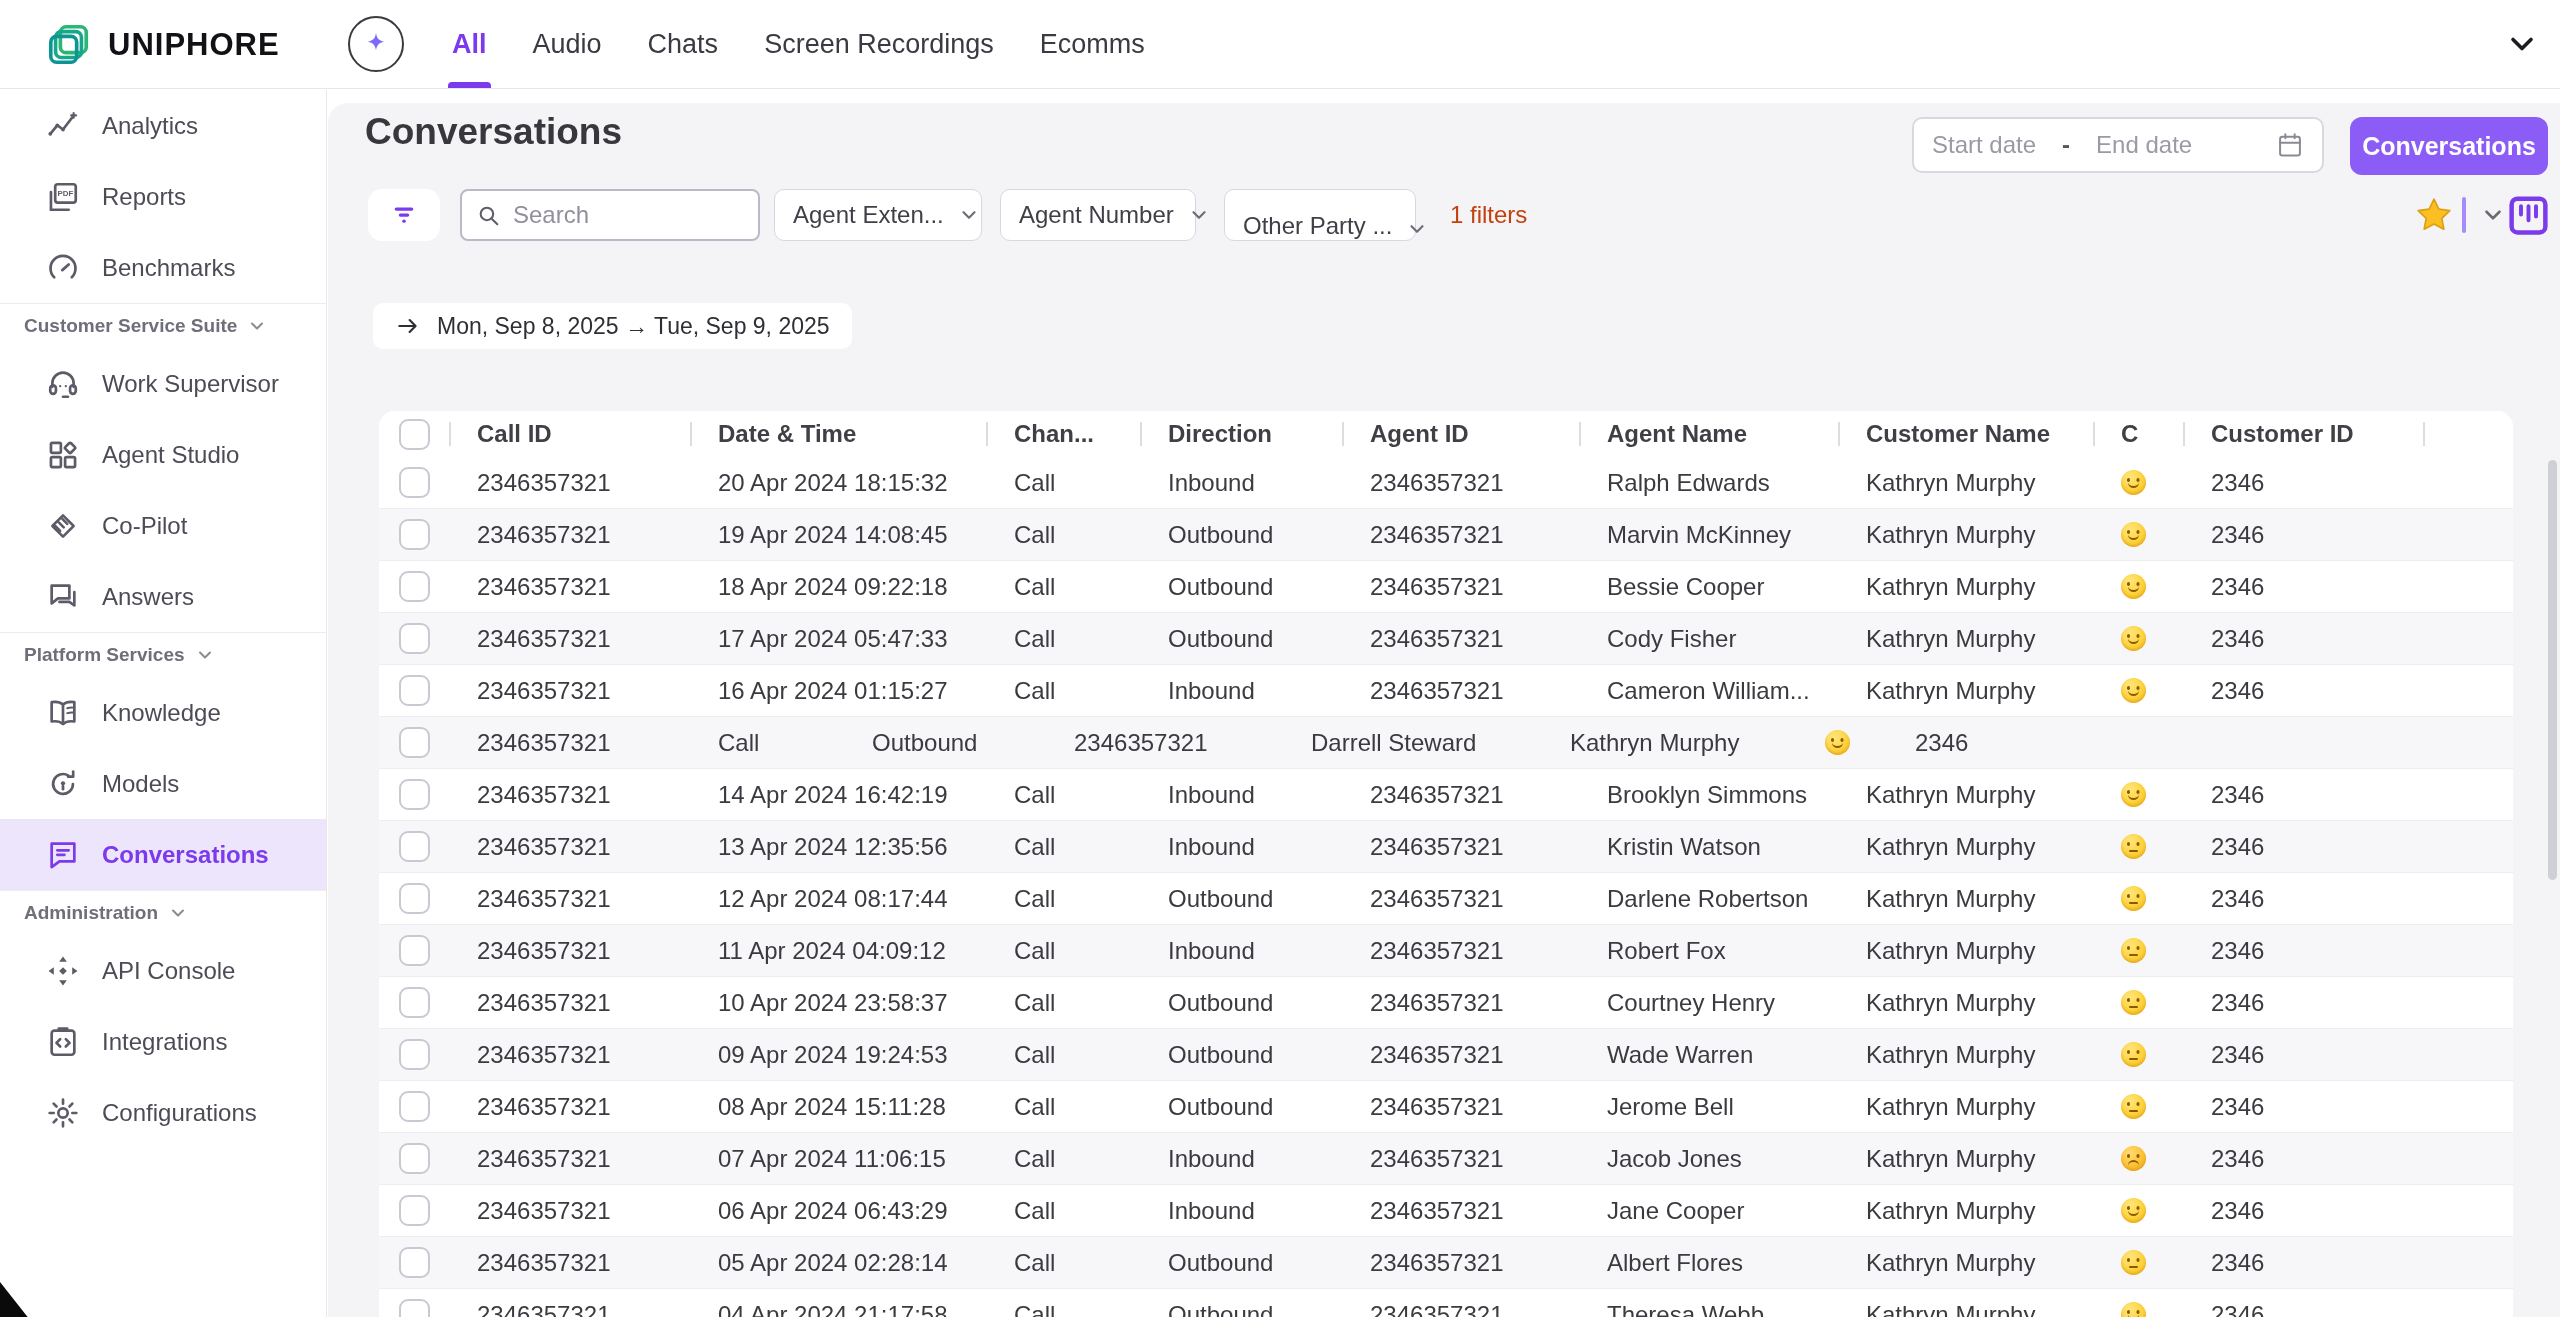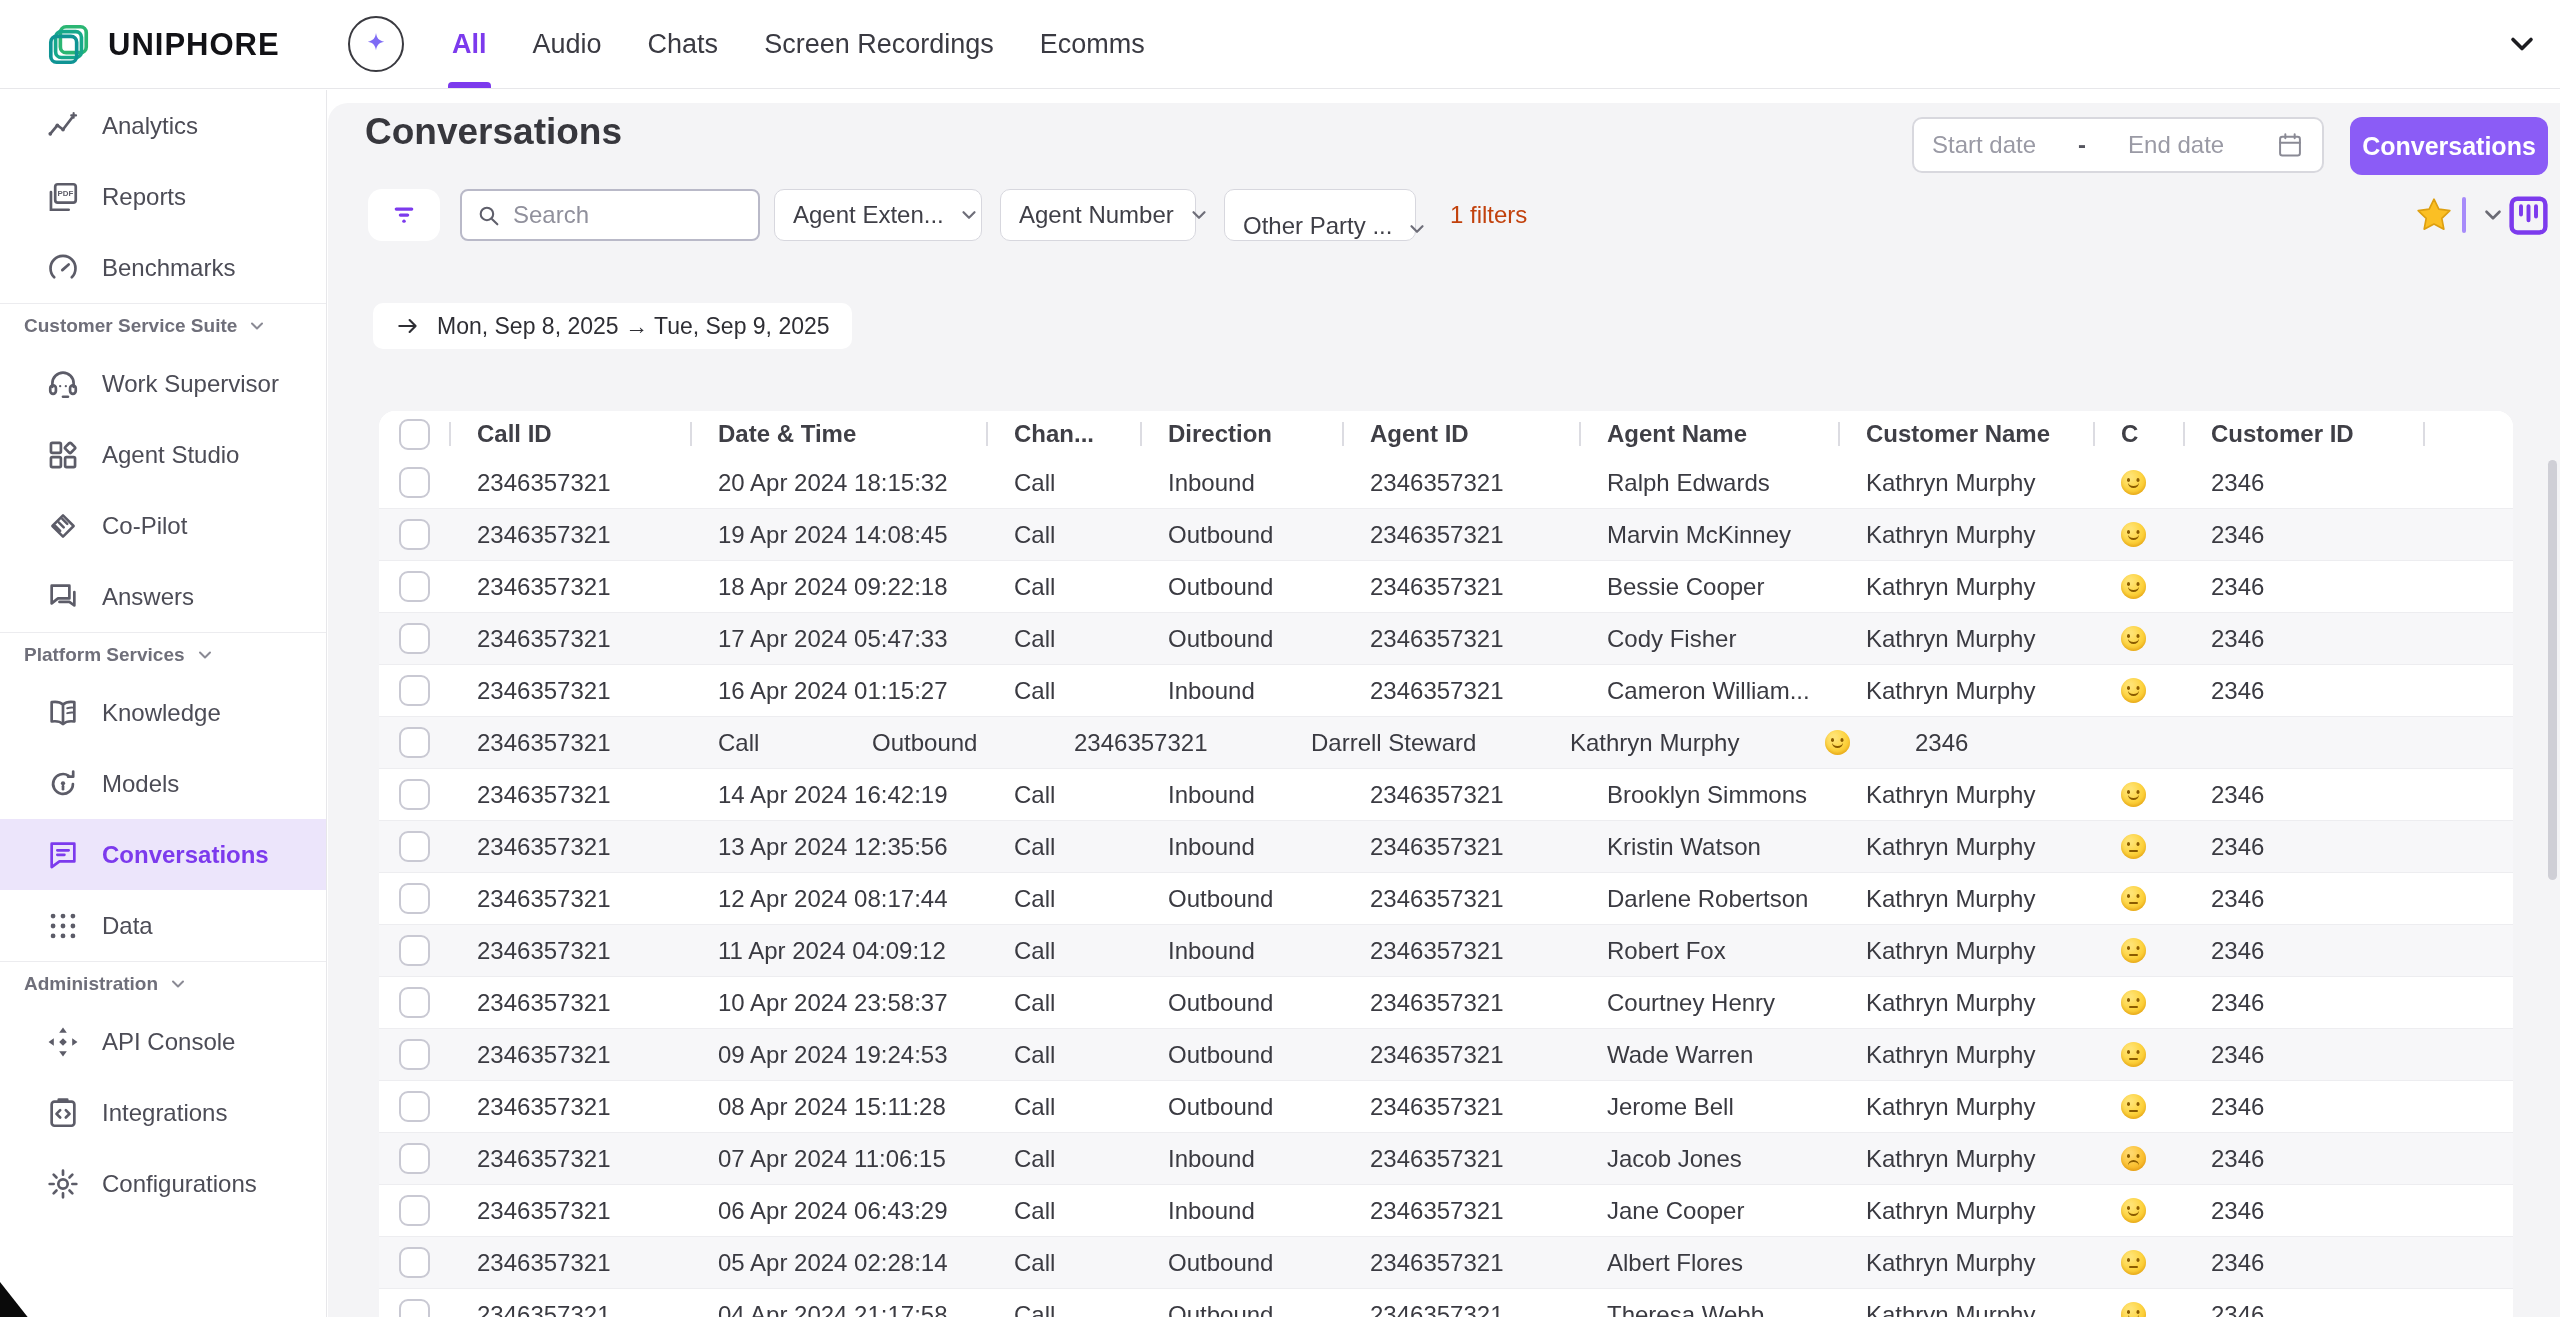--- a/index.html
+++ b/index.html
@@ -39,21 +39,21 @@
   .side-div{height:1px;background:#ececef;}
 
   
   #content{position:absolute;left:328px;top:90px;right:0;bottom:0;background:#fff;}
   #panel{position:absolute;left:0;top:13px;right:0;bottom:0;background:#f4f4f6;
     border-top-left-radius:20px;overflow:hidden;}
   .page-title{position:absolute;left:37px;top:8px;font-size:37px;font-weight:700;color:#37373d;margin:0;}
 
   .drange{position:absolute;left:1584px;top:14px;width:412px;height:56px;background:#fff;
     border:2px solid #d8d8de;border-radius:10px;display:flex;align-items:center;
-    padding:0 18px;font-size:24px;color:#9a9aa5;cursor:text;gap:16px;}
+    padding:0 18px;font-size:24px;color:#9a9aa5;cursor:text;}
   .drange .ph{white-space:nowrap;}
   .drange .dash{margin:0 26px;color:#55555e;font-weight:700;}
   .drange .cal{width:28px;height:28px;color:#8a8a95;margin-left:auto;cursor:pointer;}
   .btn-primary{position:absolute;left:2022px;top:14px;width:198px;height:58px;border:none;
     border-radius:12px;background:var(--btn);color:#fff;font-size:25px;font-weight:700;
     font-family:inherit;cursor:pointer;}
 
   #filter-row{position:absolute;left:0;top:86px;right:0;height:52px;}
   .fbtn{position:absolute;left:40px;top:0;width:72px;height:52px;background:#fff;border-radius:14px;
     display:flex;align-items:center;justify-content:center;color:var(--accent);cursor:pointer;}
@@ -259,36 +259,20 @@
       <span>Models</span>
     </div>
     <div class="side-item active">
       <span class="iicon">
         <svg viewBox="0 0 24 24" fill="none" stroke="currentColor" stroke-width="1.9" stroke-linecap="round" stroke-linejoin="round">
           <path d="M4 4h16v12.5H9.5L4 20.5z"></path>
           <path d="M8 8.7h8M8 11.9h5"></path>
         </svg>
       </span>
       <span>Conversations</span>
-    </div>
-    <div class="side-item">
-      <span class="iicon">
-        <svg viewBox="0 0 24 24" fill="currentColor">
-          <circle cx="5" cy="5" r="1.7"></circle>
-          <circle cx="12" cy="5" r="1.7"></circle>
-          <circle cx="19" cy="5" r="1.7"></circle>
-          <circle cx="5" cy="12" r="1.7"></circle>
-          <circle cx="12" cy="12" r="1.7"></circle>
-          <circle cx="19" cy="12" r="1.7"></circle>
-          <circle cx="5" cy="19" r="1.7"></circle>
-          <circle cx="12" cy="19" r="1.7"></circle>
-          <circle cx="19" cy="19" r="1.7"></circle>
-        </svg>
-      </span>
-      <span>Data</span>
     </div>
     <div class="side-div"></div>
     <div class="side-label">
       <span>Administration</span>
       <span class="chev">
         <svg viewBox="0 0 24 24" fill="none" stroke="currentColor" stroke-width="2.4" stroke-linecap="round" stroke-linejoin="round">
           <path d="M6 9l6 6 6-6"></path>
         </svg>
       </span>
     </div>

